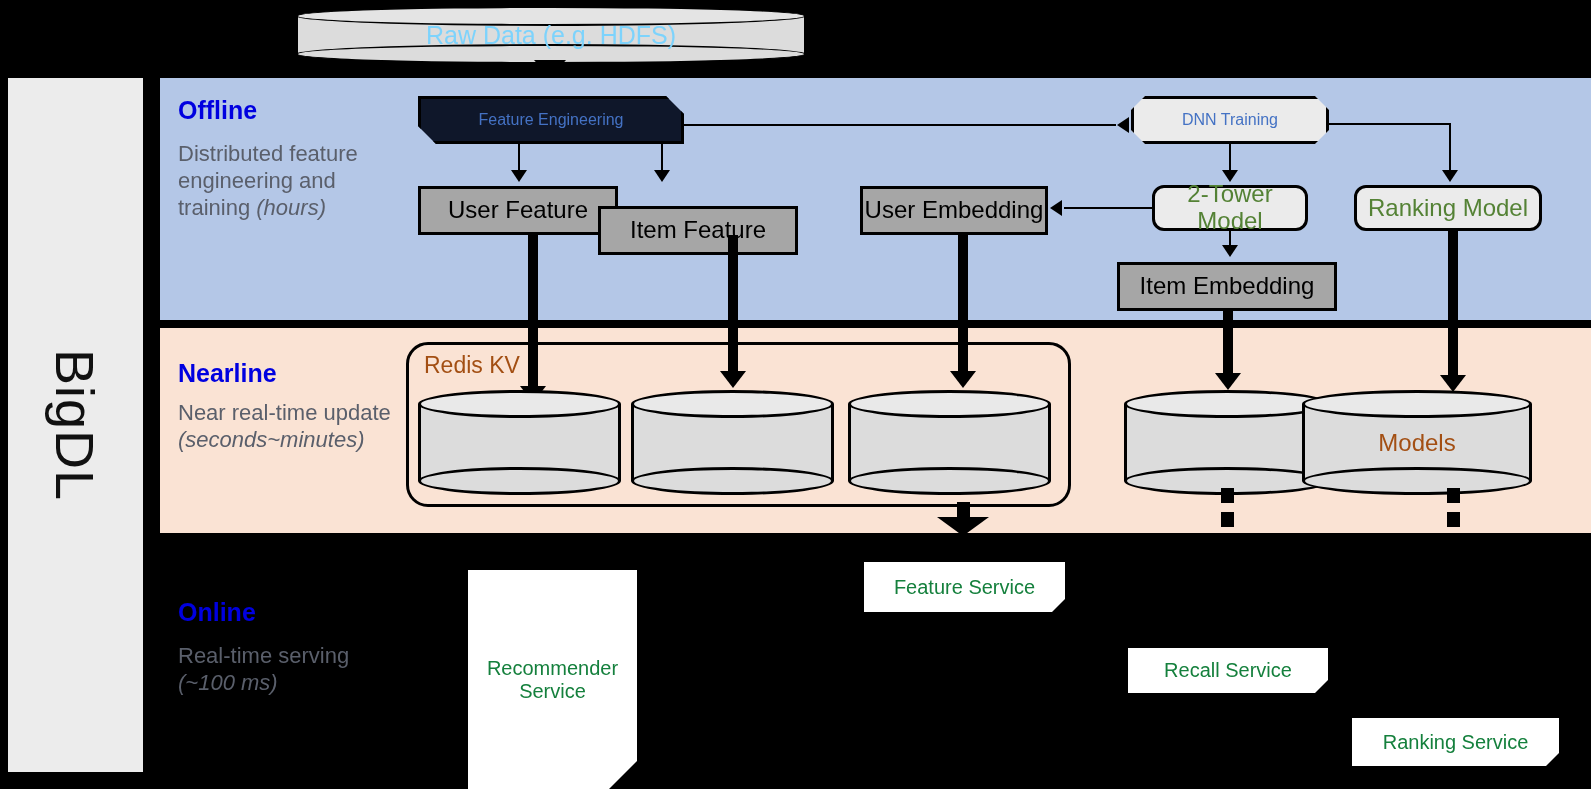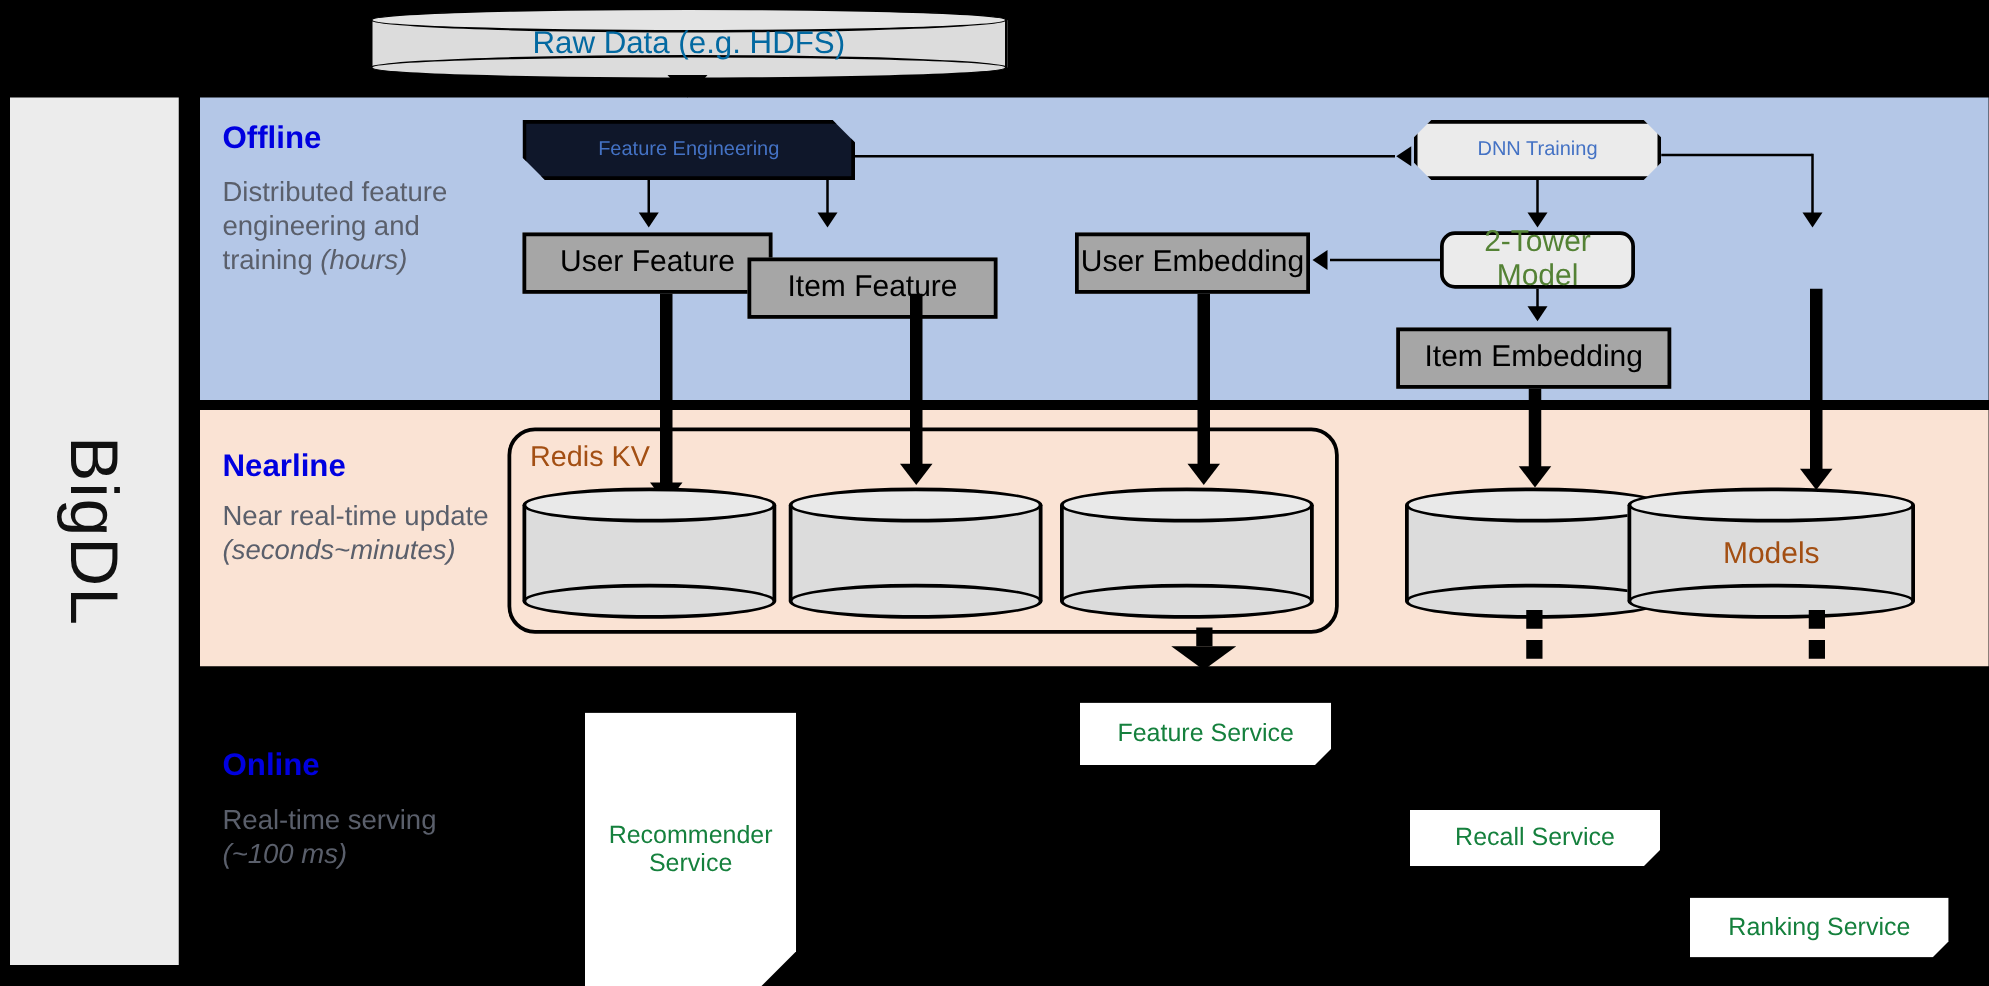--- a/index.html
+++ b/index.html
@@ -70,21 +70,21 @@
 
   
   #rawdata{position:absolute;left:296px;top:6px;width:510px;height:58px;}
   #rawdata .rd-body{position:absolute;left:0;right:0;top:10px;bottom:10px;background:#dcdcdc;
      border-left:2px solid #000;border-right:2px solid #000;}
   #rawdata .rd-top{position:absolute;left:0;right:0;top:0;height:20px;border-radius:50%;
      background:#e4e4e4;border:2px solid #000;box-sizing:border-box;}
   #rawdata .rd-bot{position:absolute;left:0;right:0;bottom:0;height:20px;border-radius:50%;
      background:#dcdcdc;border:2px solid #000;box-sizing:border-box;}
   #rawdata .rd-cap{position:absolute;left:0;right:0;top:50%;transform:translateY(-50%);
-     text-align:center;font-size:25px;color:#0369a1;z-index:4;}
+     text-align:center;font-size:25px;color:#7dd3fc;z-index:4;}
 
   
   #redis-group{position:absolute;left:406px;top:342px;width:665px;height:165px;
      border:3px solid #000;border-radius:22px;box-sizing:border-box;}
   #redis-label{position:absolute;left:424px;top:352px;color:#a34f13;font-size:23px;}
 
   
   .ln{position:absolute;background:#000;}
   .ln.v{width:2px;}
   .ln.h{height:2px;}
@@ -150,20 +150,23 @@
   </div>
 
   <div class="ln v" style="left:518px;top:144px;height:28px;"></div>
   <div class="ah down" style="left:511px;top:170px;"></div>
   <div class="ln v" style="left:661px;top:144px;height:28px;"></div>
   <div class="ah down" style="left:654px;top:170px;"></div>
 
   <div class="node proc-box rounded" style="left:1152px;top:185px;width:156px;height:46px;">
     <span class="txt-green">2-Tower Model</span>
   </div>
+  <div class="node proc-box rounded" style="left:1354px;top:185px;width:188px;height:46px;">
+    <span class="txt-green">Ranking Model</span>
+  </div>
 
   <div class="ln v" style="left:1229px;top:144px;height:28px;"></div>
   <div class="ah down" style="left:1222px;top:170px;"></div>
 
   <div class="ln h" style="left:1329px;top:123px;width:121px;"></div>
   <div class="ln v" style="left:1449px;top:123px;height:50px;"></div>
   <div class="ah down" style="left:1442px;top:170px;"></div>
 
   <div class="ln h" style="left:1064px;top:207px;width:90px;"></div>
   <div class="ah left" style="left:1050px;top:200px;"></div>

